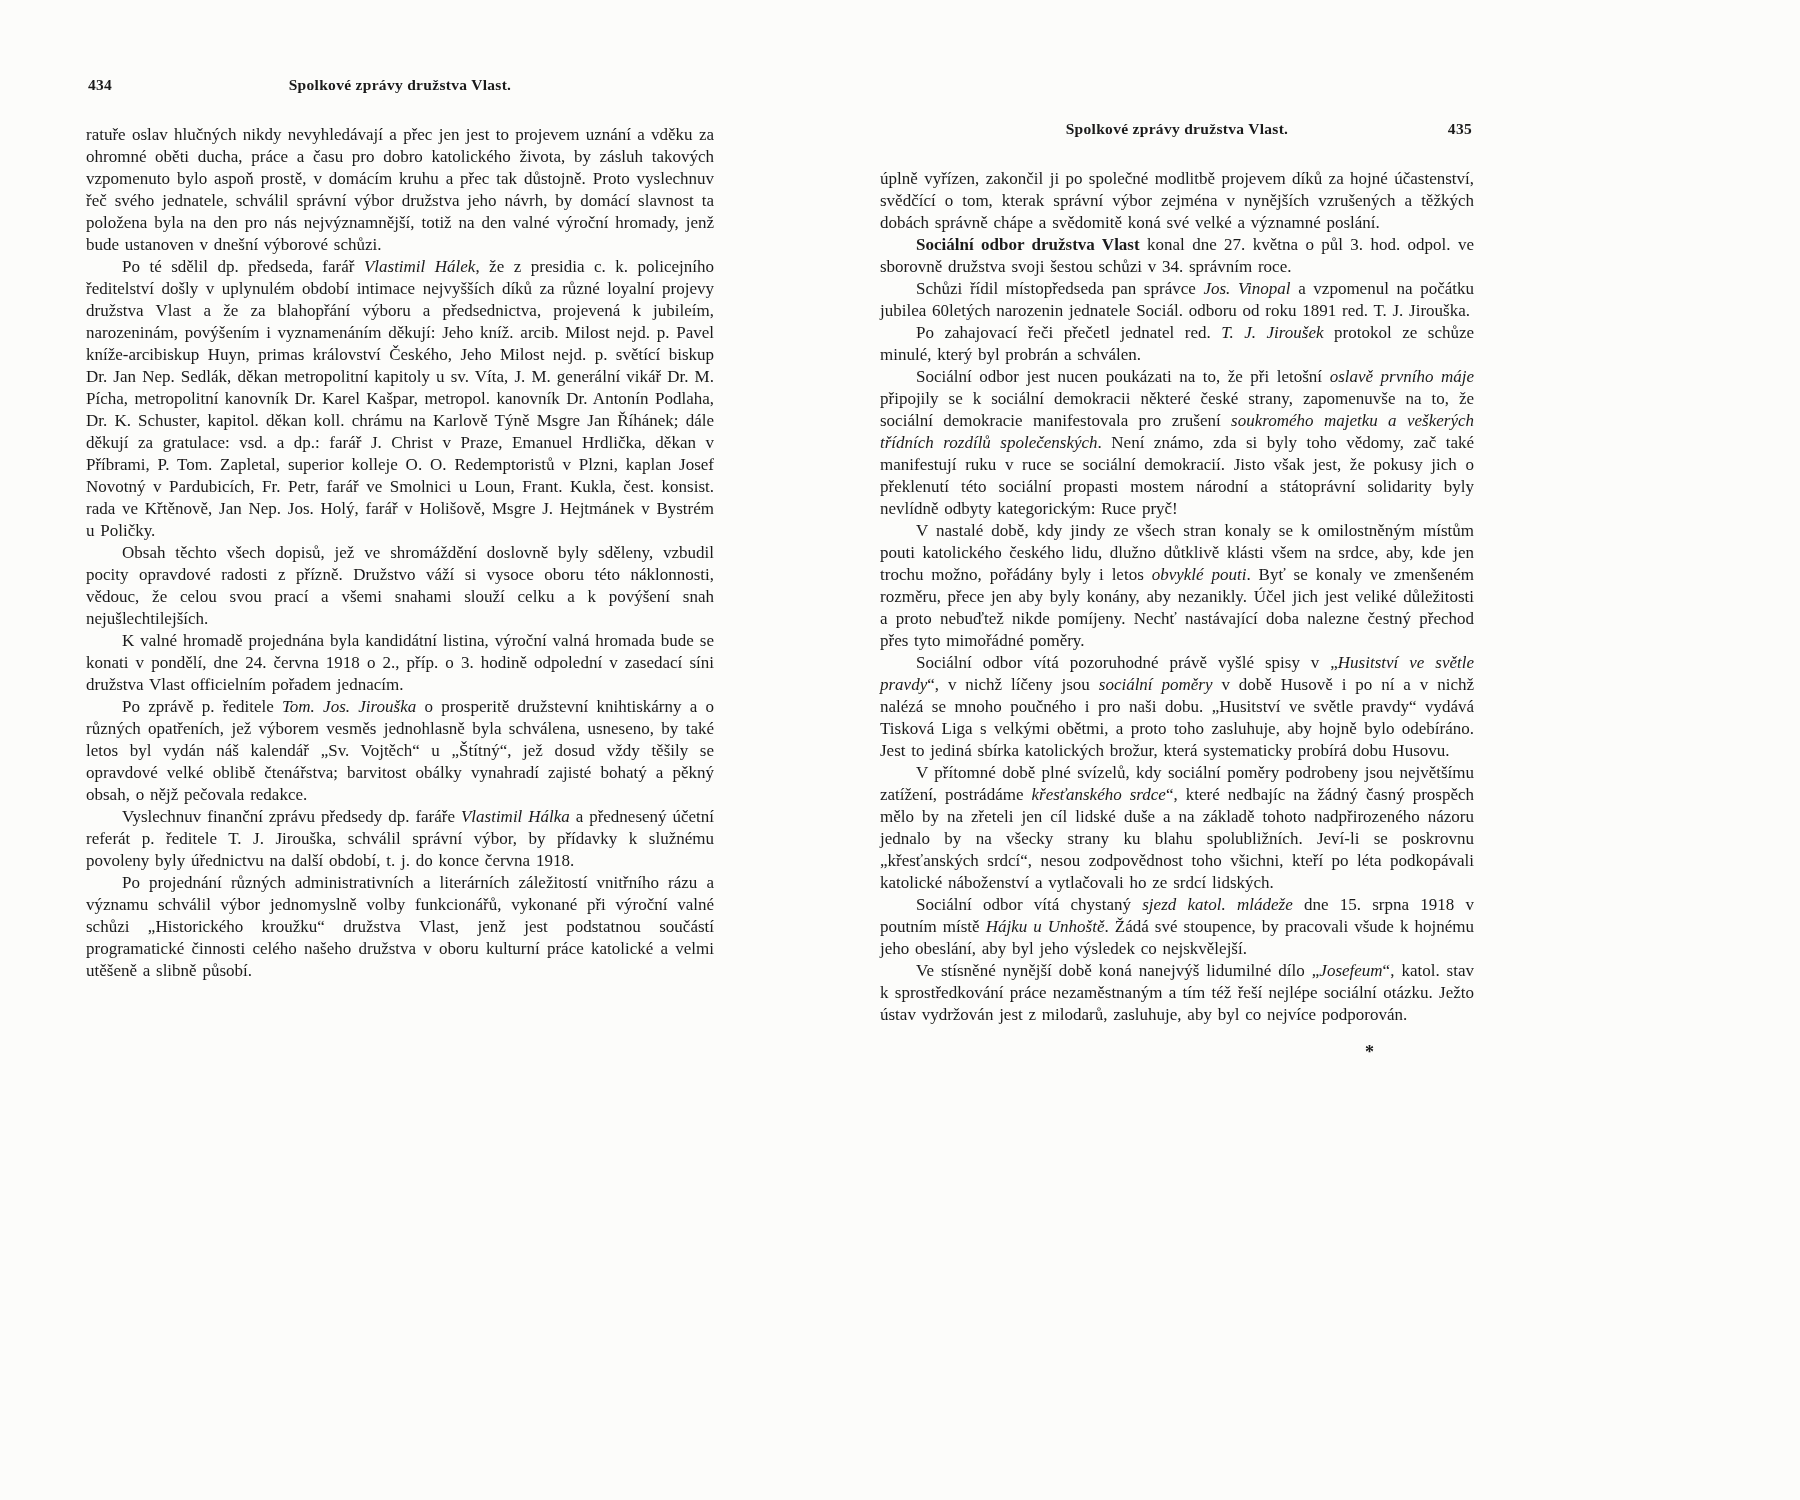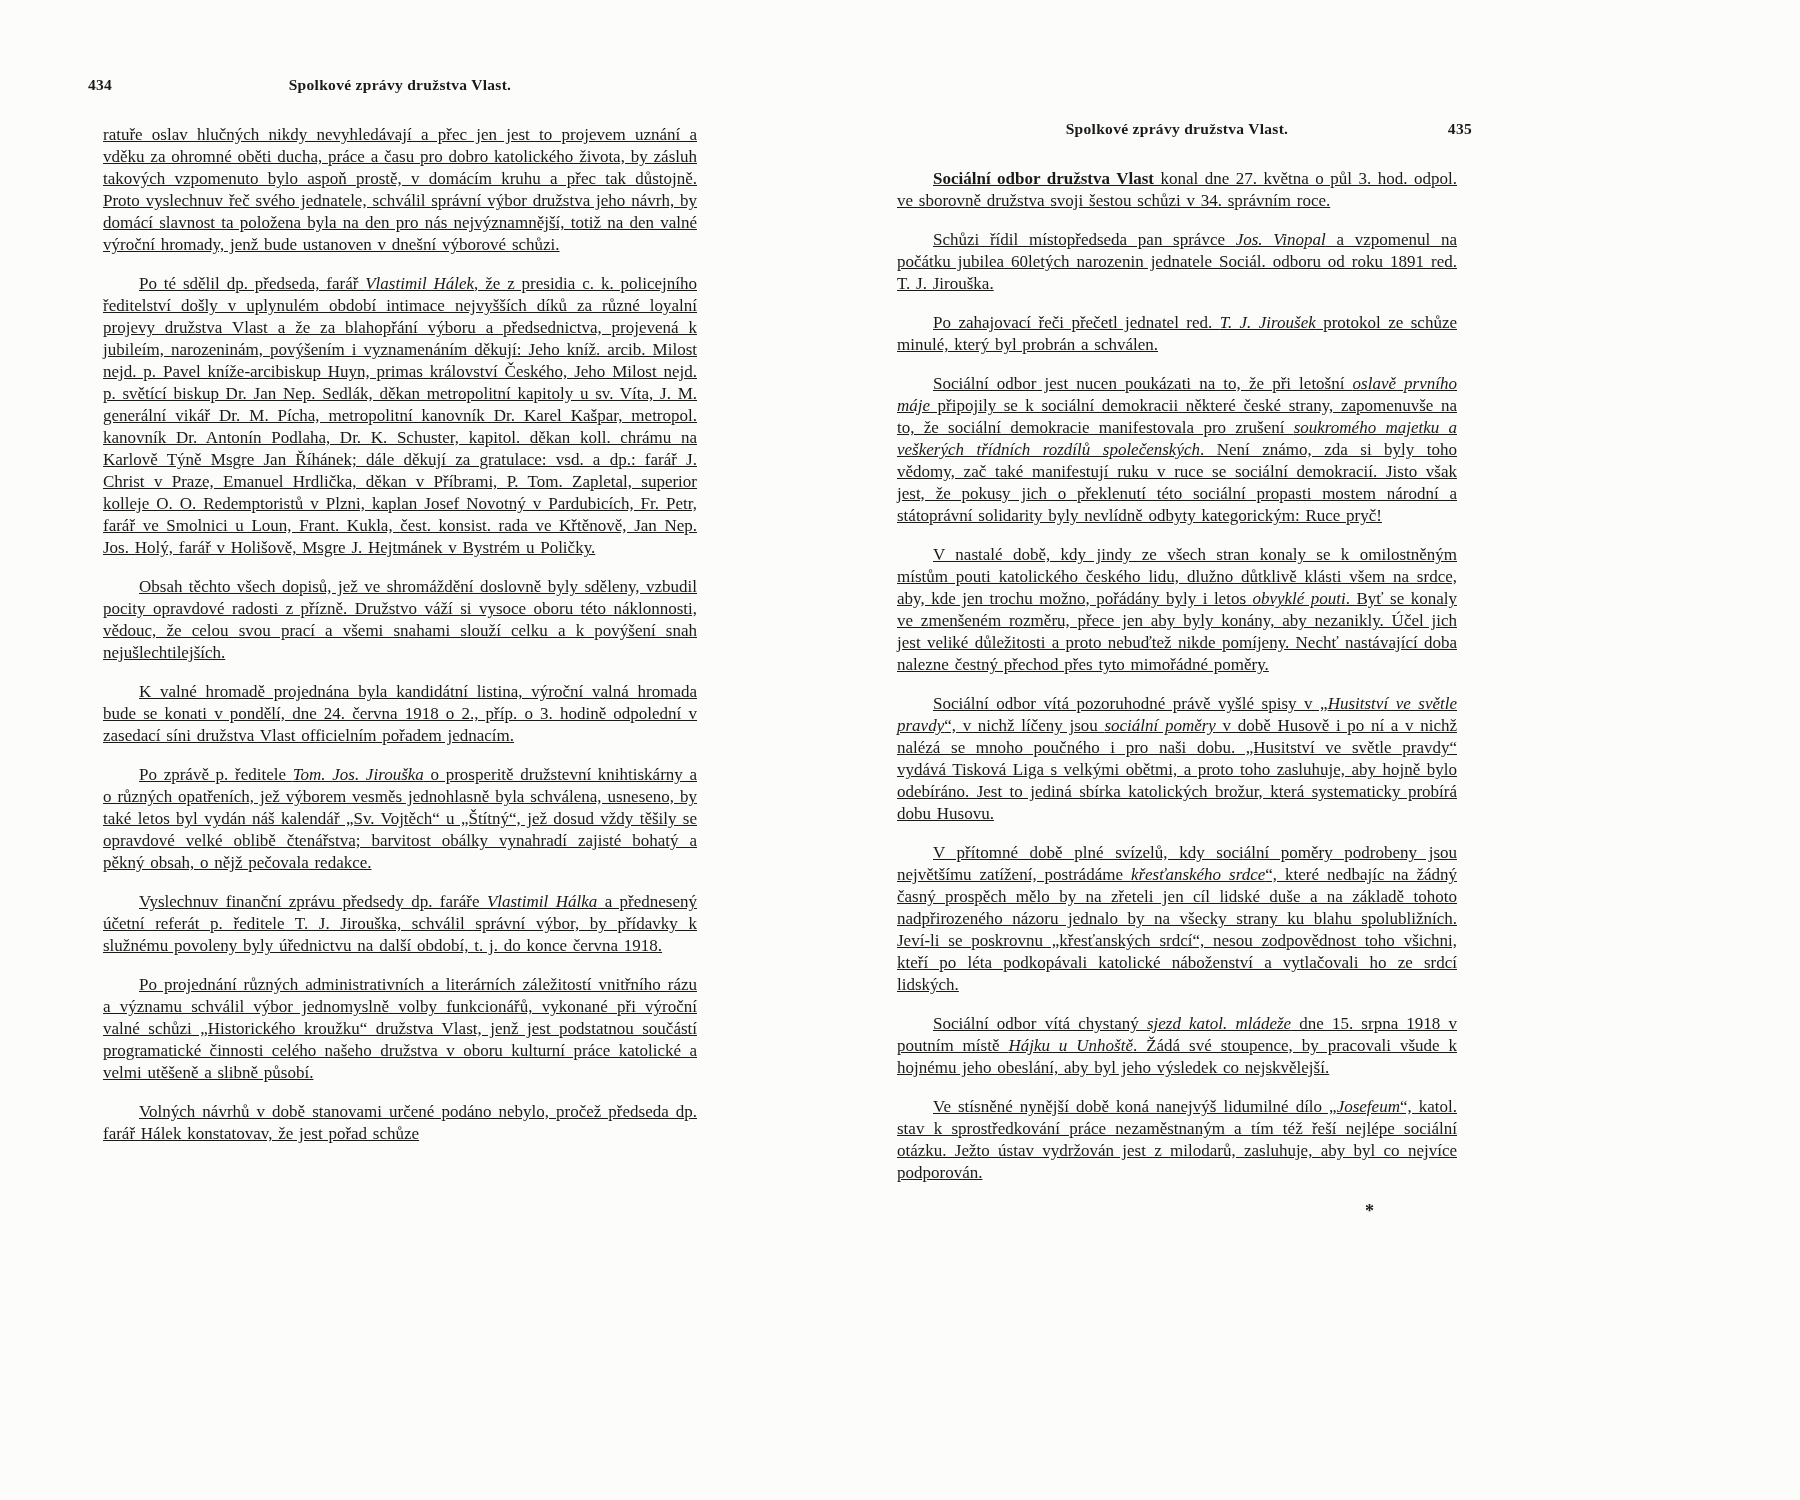--- a/index.html
+++ b/index.html
@@ -12,21 +12,21 @@
   }
   .book{display:flex;box-sizing:border-box;padding:76px 0 0 86px;}
   .page{box-sizing:border-box;}
   .page-left{width:628px;}
   .page-right{width:594px;margin-left:166px;padding-top:44px;}
   .page-header{position:relative;text-align:center;font-weight:bold;font-size:15.5px;letter-spacing:.3px;margin-bottom:30px;}
   .page-num{position:absolute;top:0;}
   .page-left .page-num{left:2px;text-align:center;}
   .page-right .page-num{right:2px;}
   .body-text{font-size:17px;line-height:22px;text-align:justify;word-spacing:1.5px;}
-  .para{margin:17px;text-decoration:underline;}
+  .para{margin:0;}
   .para.ind{text-indent:36px;}
   .it{font-style:italic;}
   .bd{font-weight:bold;}
   .footnote-mark{text-align:right;padding-right:100px;font-size:18px;font-weight:bold;margin-top:16px;}
 </style>
 </head>
 <body>
 
 <div class="book">
 
@@ -36,30 +36,30 @@
       <span class="running-title">Spolkové zprávy družstva Vlast.</span>
     </div>
     <div class="body-text">
         <p class="para"><span>ratuře oslav hlučných nikdy nevyhledávají a přec jen jest to projevem uznání a vděku za ohromné oběti ducha, práce a času pro dobro katolického života, by zásluh takových vzpomenuto bylo aspoň prostě, v domácím kruhu a přec tak důstojně. Proto vyslechnuv řeč svého jednatele, schválil správní výbor družstva jeho návrh, by domácí slavnost ta položena byla na den pro nás nejvýznamnější, totiž na den valné výroční hromady, jenž bude ustanoven v dnešní výborové schůzi.</span></p>
         <p class="para ind"><span>Po té sdělil dp. předseda, farář </span><span class="it">Vlastimil Hálek</span><span>, že z presidia c. k. policejního ředitelství došly v uplynulém období intimace nejvyšších díků za různé loyalní projevy družstva Vlast a že za blahopřání výboru a předsednictva, projevená k jubileím, narozeninám, povýšením i vyznamenáním děkují: Jeho kníž. arcib. Milost nejd. p. Pavel kníže-arcibiskup Huyn, primas království Českého, Jeho Milost nejd. p. světící biskup Dr. Jan Nep. Sedlák, děkan metropolitní kapitoly u sv. Víta, J. M. generální vikář Dr. M. Pícha, metropolitní kanovník Dr. Karel Kašpar, metropol. kanovník Dr. Antonín Podlaha, Dr. K. Schuster, kapitol. děkan koll. chrámu na Karlově Týně Msgre Jan Říhánek; dále děkují za gratulace: vsd. a dp.: farář J. Christ v Praze, Emanuel Hrdlička, děkan v Příbrami, P. Tom. Zapletal, superior kolleje O. O. Redemptoristů v Plzni, kaplan Josef Novotný v Pardubicích, Fr. Petr, farář ve Smolnici u Loun, Frant. Kukla, čest. konsist. rada ve Křtěnově, Jan Nep. Jos. Holý, farář v Holišově, Msgre J. Hejtmánek v Bystrém u Poličky.</span></p>
         <p class="para ind"><span>Obsah těchto všech dopisů, jež ve shromáždění doslovně byly sděleny, vzbudil pocity opravdové radosti z přízně. Družstvo váží si vysoce oboru této náklonnosti, vědouc, že celou svou prací a všemi snahami slouží celku a k povýšení snah nejušlechtilejších.</span></p>
         <p class="para ind"><span>K valné hromadě projednána byla kandidátní listina, výroční valná hromada bude se konati v pondělí, dne 24. června 1918 o 2., příp. o 3. hodině odpolední v zasedací síni družstva Vlast officielním pořadem jednacím.</span></p>
         <p class="para ind"><span>Po zprávě p. ředitele </span><span class="it">Tom. Jos. Jirouška</span><span> o prosperitě družstevní knihtiskárny a o různých opatřeních, jež výborem vesměs jednohlasně byla schválena, usneseno, by také letos byl vydán náš kalendář „Sv. Vojtěch“ u „Štítný“, jež dosud vždy těšily se opravdové velké oblibě čtenářstva; barvitost obálky vynahradí zajisté bohatý a pěkný obsah, o nějž pečovala redakce.</span></p>
         <p class="para ind"><span>Vyslechnuv finanční zprávu předsedy dp. faráře </span><span class="it">Vlastimil Hálka</span><span> a přednesený účetní referát p. ředitele T. J. Jirouška, schválil správní výbor, by přídavky k služnému povoleny byly úřednictvu na další období, t. j. do konce června 1918.</span></p>
         <p class="para ind"><span>Po projednání různých administrativních a literárních záležitostí vnitřního rázu a významu schválil výbor jednomyslně volby funkcionářů, vykonané při výroční valné schůzi „Historického kroužku“ družstva Vlast, jenž jest podstatnou součástí programatické činnosti celého našeho družstva v oboru kulturní práce katolické a velmi utěšeně a slibně působí.</span></p>
-        <p class="para ind"><span>Volných návrhů v době stanovami určené podáno nebylo, pročež předseda dp. farář Hálek konstatovav, že jest pořad schůze</span></p>
       </div>
   </div>
 
   <div class="page page-right">
     <div class="page-header">
       <span class="running-title">Spolkové zprávy družstva Vlast.</span>
       <span class="page-num">435</span>
     </div>
     <div class="body-text">
+        <p class="para"><span>úplně vyřízen, zakončil ji po společné modlitbě projevem díků za hojné účastenství, svědčící o tom, kterak správní výbor zejména v nynějších vzrušených a těžkých dobách správně chápe a svědomitě koná své velké a významné poslání.</span></p>
         <p class="para ind"><span class="bd">Sociální odbor družstva Vlast</span><span> konal dne 27. května o půl 3. hod. odpol. ve sborovně družstva svoji šestou schůzi v 34. správním roce.</span></p>
         <p class="para ind"><span>Schůzi řídil místopředseda pan správce </span><span class="it">Jos. Vinopal</span><span> a vzpomenul na počátku jubilea 60letých narozenin jednatele Sociál. odboru od roku 1891 red. T. J. Jirouška.</span></p>
         <p class="para ind"><span>Po zahajovací řeči přečetl jednatel red. </span><span class="it">T. J. Jiroušek</span><span> protokol ze schůze minulé, který byl probrán a schválen.</span></p>
         <p class="para ind"><span>Sociální odbor jest nucen poukázati na to, že při letošní </span><span class="it">oslavě prvního máje</span><span> připojily se k sociální demokracii některé české strany, zapomenuvše na to, že sociální demokracie manifestovala pro zrušení </span><span class="it">soukromého majetku a veškerých třídních rozdílů společenských</span><span>. Není známo, zda si byly toho vědomy, zač také manifestují ruku v ruce se sociální demokracií. Jisto však jest, že pokusy jich o překlenutí této sociální propasti mostem národní a státoprávní solidarity byly nevlídně odbyty kategorickým: Ruce pryč!</span></p>
         <p class="para ind"><span>V nastalé době, kdy jindy ze všech stran konaly se k omilostněným místům pouti katolického českého lidu, dlužno důtklivě klásti všem na srdce, aby, kde jen trochu možno, pořádány byly i letos </span><span class="it">obvyklé pouti</span><span>. Byť se konaly ve zmenšeném rozměru, přece jen aby byly konány, aby nezanikly. Účel jich jest veliké důležitosti a proto nebuďtež nikde pomíjeny. Nechť nastávající doba nalezne čestný přechod přes tyto mimořádné poměry.</span></p>
         <p class="para ind"><span>Sociální odbor vítá pozoruhodné právě vyšlé spisy v „</span><span class="it">Husitství ve světle pravdy</span><span>“, v nichž líčeny jsou </span><span class="it">sociální poměry</span><span> v době Husově i po ní a v nichž nalézá se mnoho poučného i pro naši dobu. „Husitství ve světle pravdy“ vydává Tisková Liga s velkými obětmi, a proto toho zasluhuje, aby hojně bylo odebíráno. Jest to jediná sbírka katolických brožur, která systematicky probírá dobu Husovu.</span></p>
         <p class="para ind"><span>V přítomné době plné svízelů, kdy sociální poměry podrobeny jsou největšímu zatížení, postrádáme </span><span class="it">křesťanského srdce</span><span>“, které nedbajíc na žádný časný prospěch mělo by na zřeteli jen cíl lidské duše a na základě tohoto nadpřirozeného názoru jednalo by na všecky strany ku blahu spolubližních. Jeví-li se poskrovnu „křesťanských srdcí“, nesou zodpovědnost toho všichni, kteří po léta podkopávali katolické náboženství a vytlačovali ho ze srdcí lidských.</span></p>
         <p class="para ind"><span>Sociální odbor vítá chystaný </span><span class="it">sjezd katol. mládeže</span><span> dne 15. srpna 1918 v poutním místě </span><span class="it">Hájku u Unhoště</span><span>. Žádá své stoupence, by pracovali všude k hojnému jeho obeslání, aby byl jeho výsledek co nejskvělejší.</span></p>
         <p class="para ind"><span>Ve stísněné nynější době koná nanejvýš lidumilné dílo „</span><span class="it">Josefeum</span><span>“, katol. stav k sprostředkování práce nezaměstnaným a tím též řeší nejlépe sociální otázku. Ježto ústav vydržován jest z milodarů, zasluhuje, aby byl co nejvíce podporován.</span></p>
       </div>

